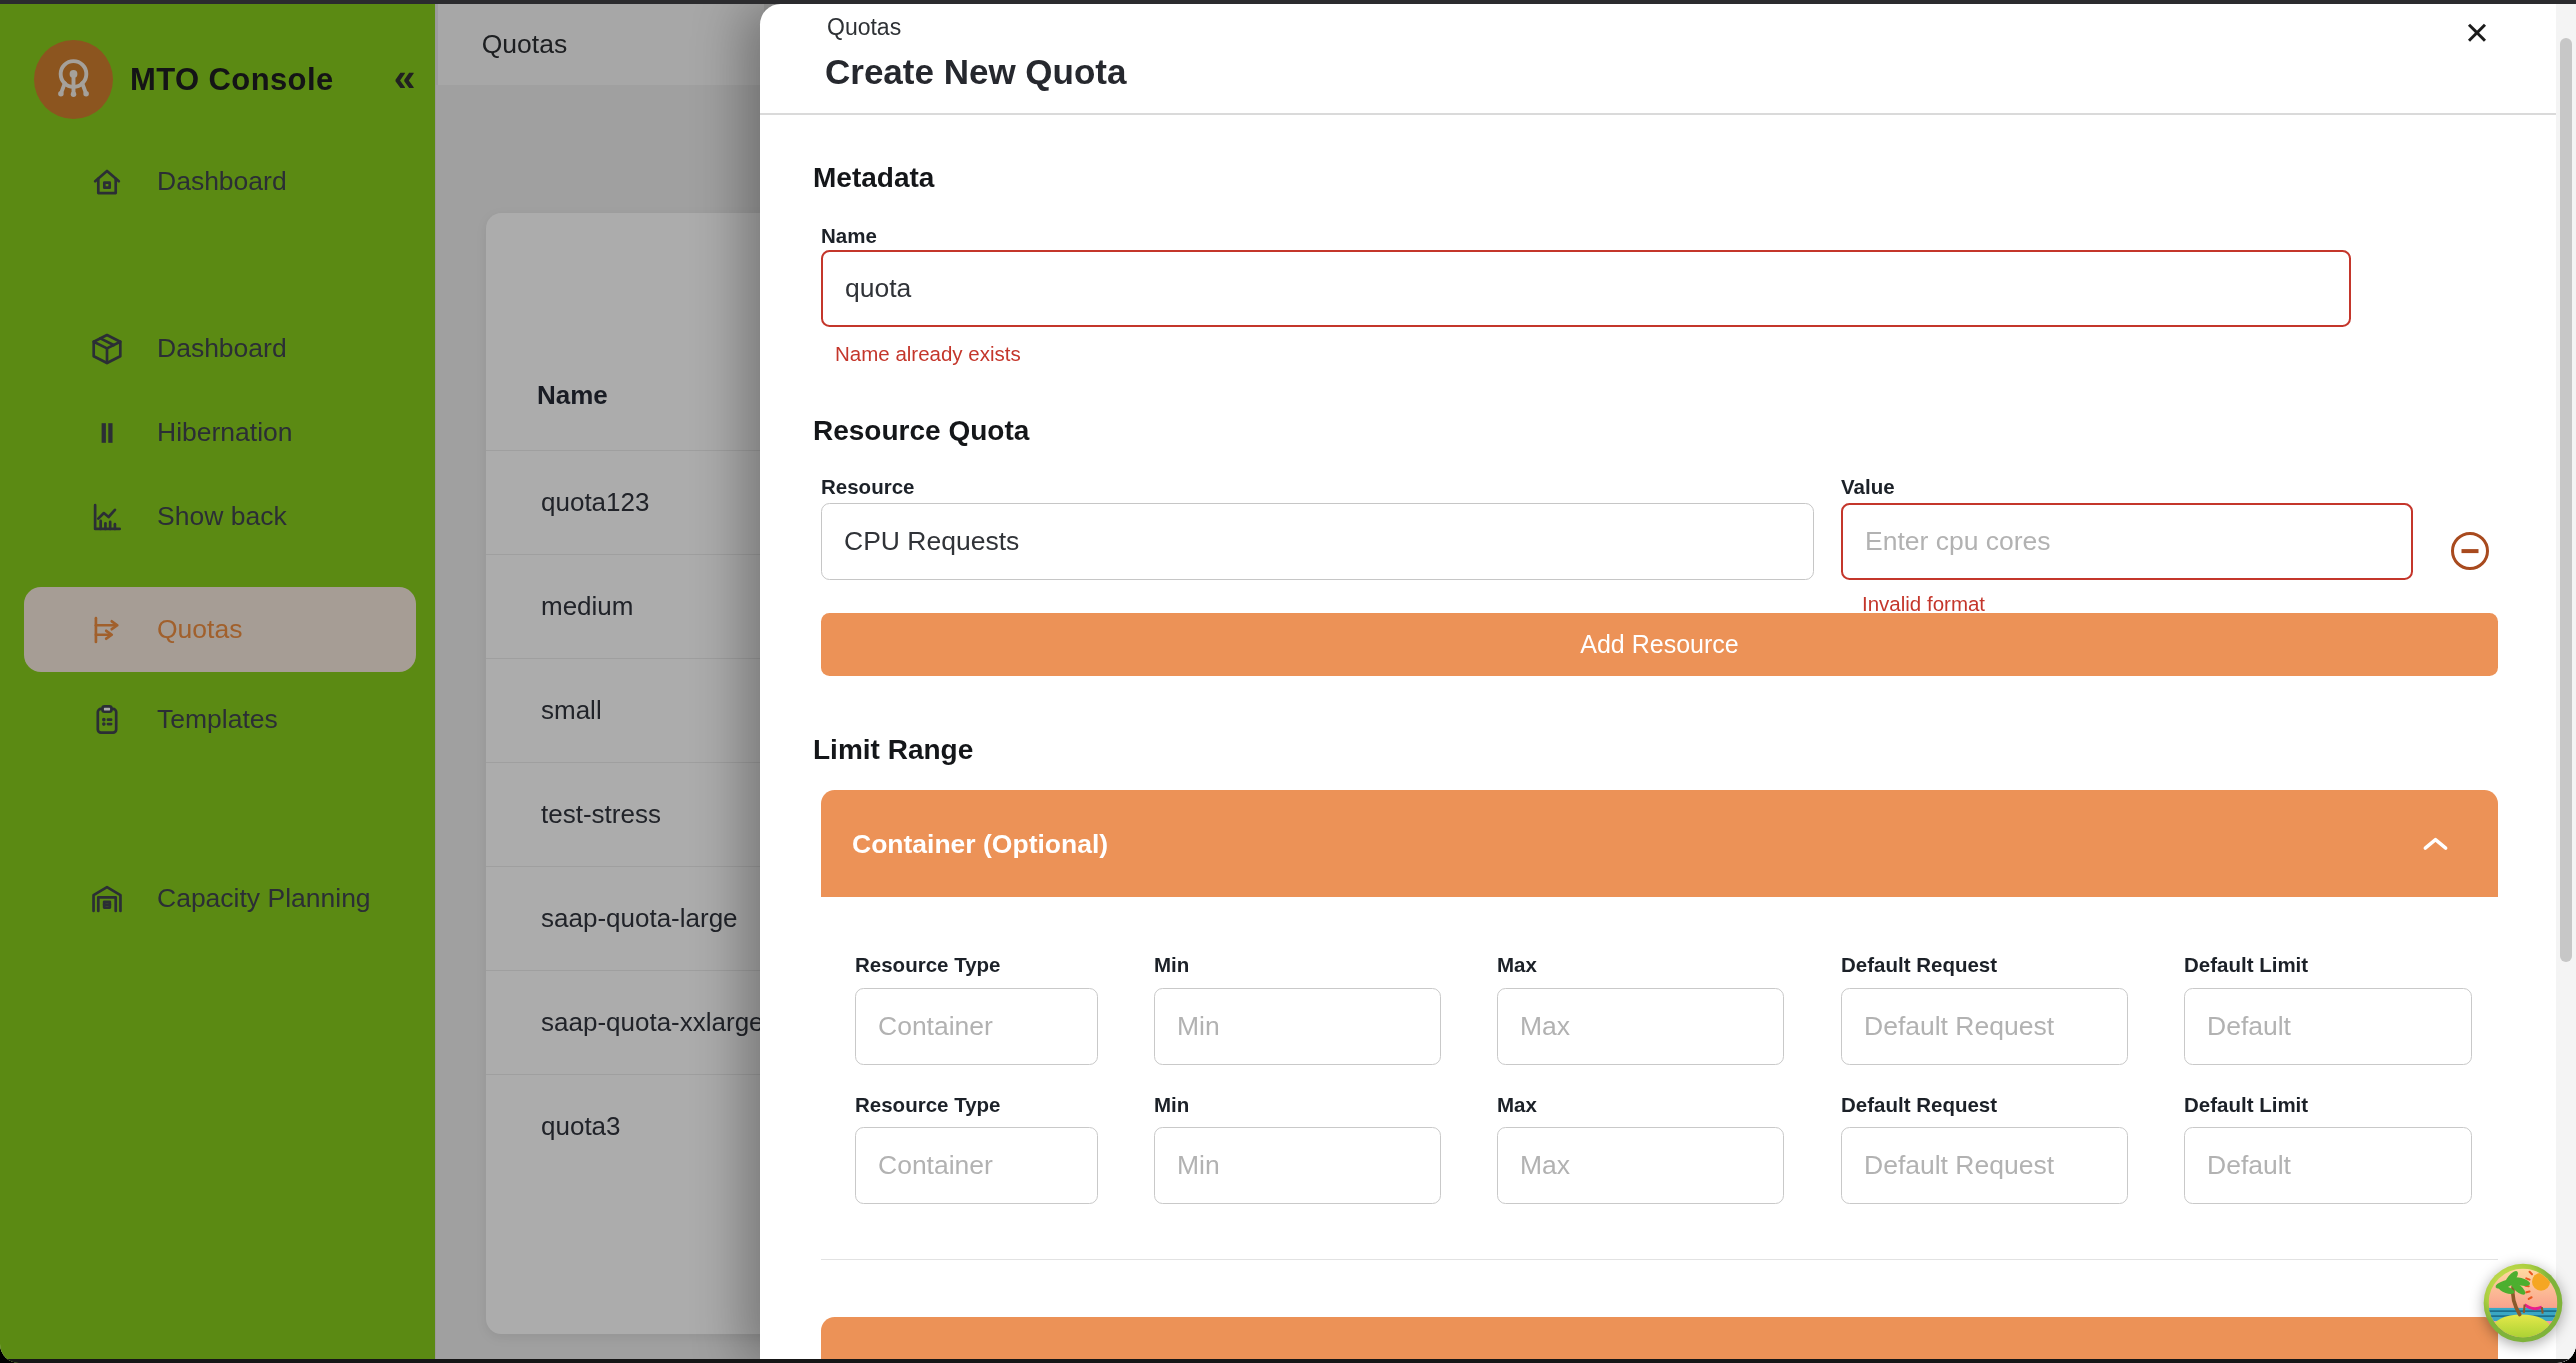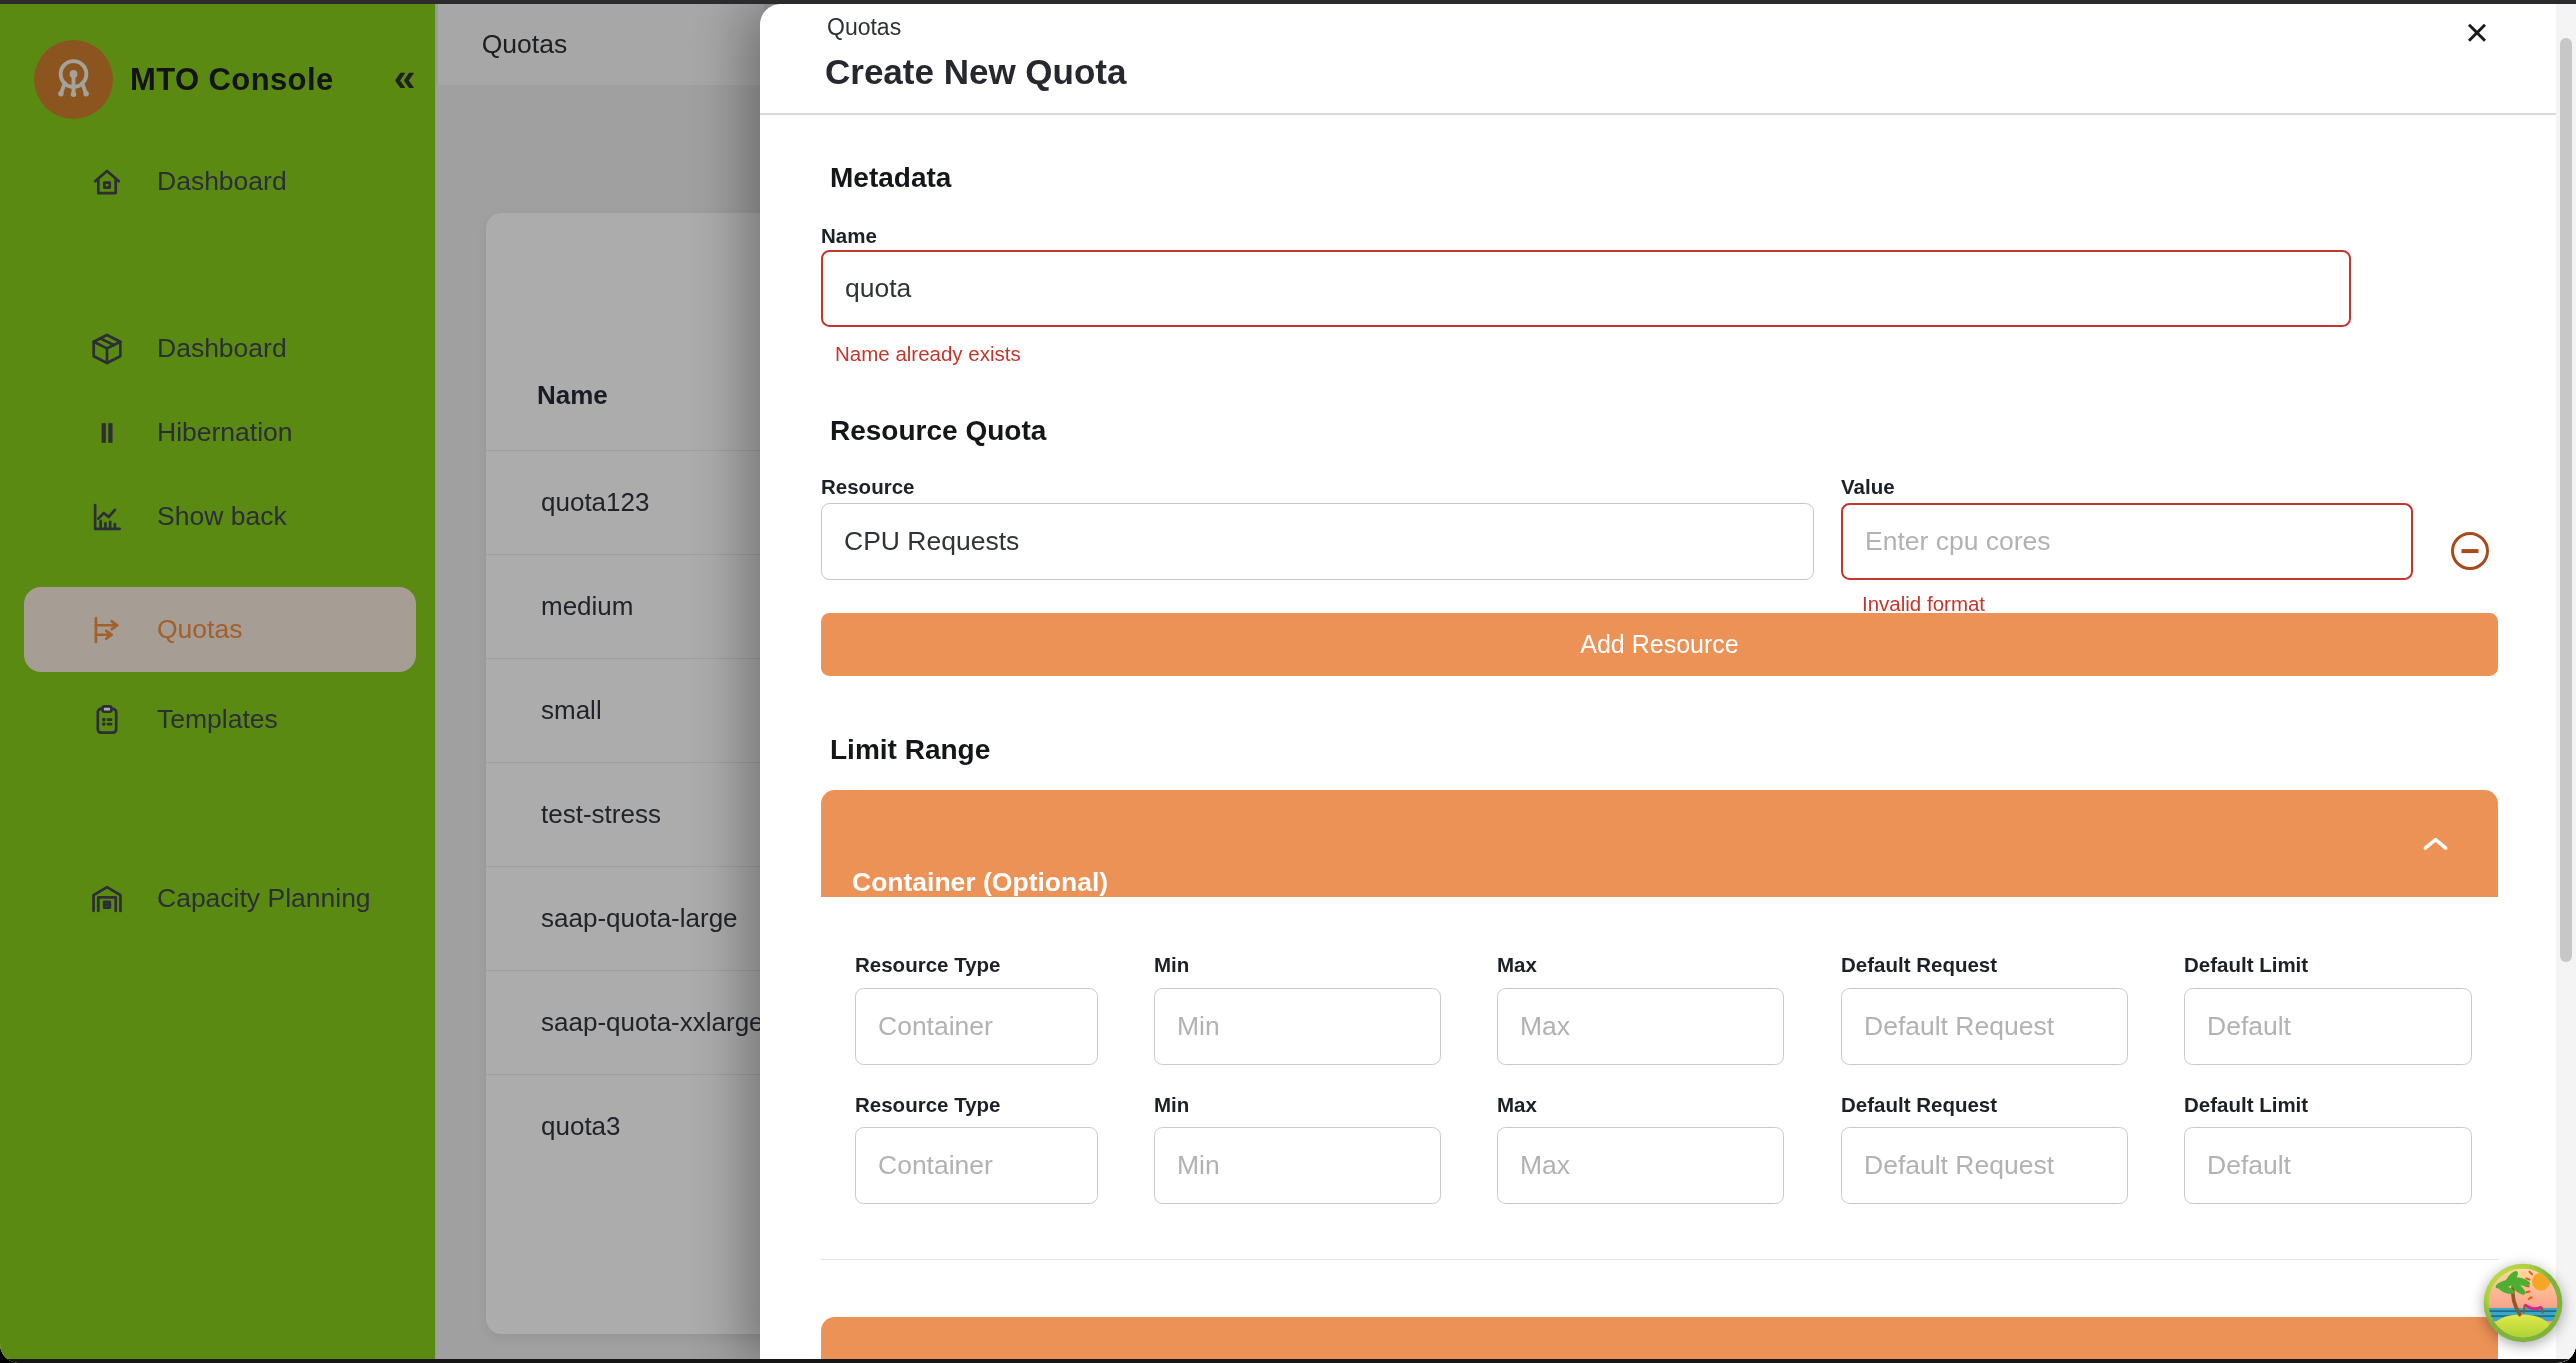--- a/index.html
+++ b/index.html
@@ -38,35 +38,35 @@
   
   .overlay { position:absolute; inset:0; background:rgba(15,15,15,0.345); z-index:10; }
 
   
   .modal { position:absolute; left:760px; top:4.3px; width:1816px; height:1359px; background:#ffffff; border-radius:20.5px 0 0 0; z-index:20; box-shadow:-17px 0 51px rgba(0,0,0,.30); overflow:hidden; }
   .m-breadcrumb { position:absolute; left:67px; top:10.2px; font-size:23px; color:#2e3135; }
   .m-title { position:absolute; left:65px; top:48px; font-size:35px; font-weight:800; color:#26282e; }
   .m-close { position:absolute; left:1695px; top:6.8px; width:44px; height:44px; display:flex; align-items:center; justify-content:center; font-size:31px; color:#1b1b1b; cursor:pointer; }
   .m-divider { position:absolute; left:0; top:109px; width:1816px; height:1.7px; background:#dadada; }
 
-  .sec-heading { position:absolute; left:70px; font-size:28px; font-weight:700; color:#141619; }
+  .sec-heading { position:absolute; left:53px; font-size:28px; font-weight:700; color:#141619; }
   .fld-label { position:absolute; font-size:20.5px; font-weight:700; color:#1c2128; }
   .err-text { position:absolute; font-size:20.5px; color:#C4362B; }
 
   .txt-input { position:absolute; height:77px; border:1.7px solid #c9c9c9; border-radius:8.5px; background:#fff; font-size:26.5px; color:#303338; padding:0 22px; font-family:inherit; outline:none; }
   .txt-input.error { border:2.6px solid #C4362B; }
   .txt-input::placeholder { color:#b2b2b2; }
   .select-box { position:absolute; height:77px; border:1.7px solid #c6c6c6; border-radius:8.5px; background:#fff; font-size:26.5px; color:#303338; display:flex; align-items:center; padding:0 22px; cursor:pointer; }
 
   .remove-btn { position:absolute; left:1691px; top:528px; width:38px; height:38px; border:3.8px solid #A84A1E; border-radius:50%; cursor:pointer; }
   .remove-btn::after { content:""; position:absolute; left:50%; top:50%; width:17px; height:3.8px; background:#A84A1E; transform:translate(-50%,-50%); }
 
   .orange-btn { position:absolute; left:61px; top:609px; width:1677px; height:63px; background:#EC9257; border:none; border-radius:8.5px; color:#ffffff; font-size:25px; font-family:inherit; cursor:pointer; }
 
-  .acc-header { position:absolute; left:61px; width:1677px; height:108px; background:#EC9257; border-radius:13.7px 13.7px 0 0; display:flex; align-items:flex-end; cursor:pointer; }
+  .acc-header { position:absolute; left:61px; width:1677px; height:108px; background:#EC9257; border-radius:13.7px 13.7px 0 0; display:flex; align-items:center; cursor:pointer; }
   .acc-header .acc-title { margin-left:31px; font-size:26.5px; font-weight:700; color:#ffffff; }
   .acc-header .chev { position:absolute; right:48px; top:50%; transform:translateY(-50%); width:29px; height:19px; }
   .acc-panel { position:absolute; left:61px; top:893px; width:1677px; height:363px; background:#ffffff; border-bottom:1.7px solid #e2e2e2; }
 
   .m-scroll-track { position:absolute; right:0; top:0; width:20.5px; height:1359px; background:#f4f4f4; }
   .m-scroll-thumb { position:absolute; right:4.3px; top:34px; width:12px; height:924px; background:#c7c7c7; border-radius:6.8px; cursor:grab; }
 
   
   .palm-badge { position:absolute; left:2482px; top:1262px; width:82px; height:82px; z-index:60; filter:drop-shadow(0 3.4px 6.8px rgba(0,0,0,.35)); cursor:pointer; }
 </style>

